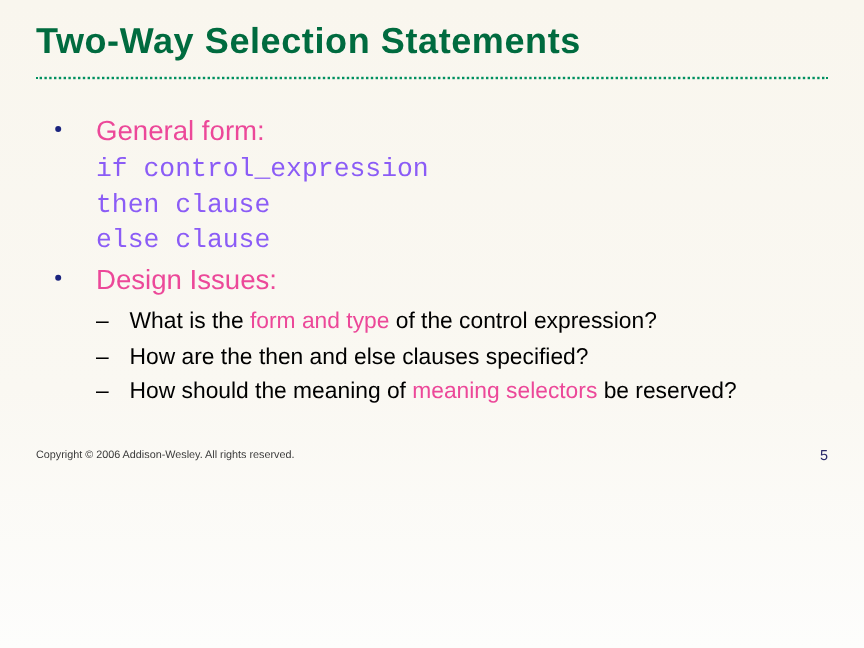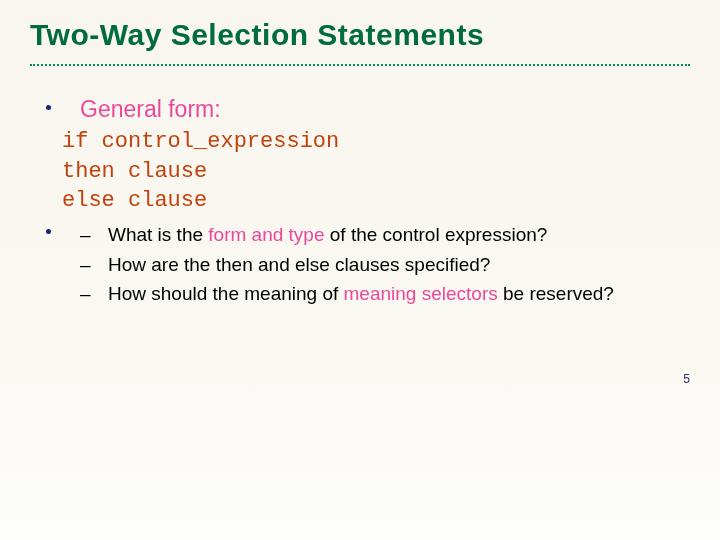--- a/index.html
+++ b/index.html
@@ -50,23 +50,23 @@
     left: 6px;
     top: 11px;
     width: 5px;
     height: 5px;
     background: #1a237e;
     border-radius: 50%;
   }
   .codeblock {
     font-family: "Courier New", monospace;
     font-size: 22px;
-    color: #c2410c;
+    color: #8b5cf6;
     line-height: 1.35;
-    margin: 2px 0 2px 32px;
+    margin: 2px 0 2px 50px;
     white-space: pre;
   }
   ul.level2 {
     list-style: none;
     margin: 6px 0 0 40px;
     padding: 0;
   }
   ul.level2 > li {
     position: relative;
     padding-left: 38px;
@@ -115,32 +115,34 @@
     </li>
   </ul>
 
   <div class="codeblock"><span>if control_expression</span>
 <span>then clause</span>
 <span>else clause</span></div>
 
   <ul class="level1">
     <li>
       <span class="bullet"></span>
+      <span>Design Issues:</span>
     </li>
   </ul>
 
   <ul class="level2">
     <li>
       <span class="dash">–</span>
       <span>What is the </span><span class="hl">form and type</span><span> of the control expression?</span>
     </li>
     <li>
       <span class="dash">–</span>
       <span>How are the </span><span class="mono">then</span><span> and </span><span class="mono">else</span><span> clauses specified?</span>
     </li>
     <li>
       <span class="dash">–</span>
       <span>How should the meaning of </span><span class="hl">meaning selectors</span><span> be reserved?</span>
     </li>
   </ul>
 
+  <div class="footer-left">Copyright © 2006 Addison-Wesley. All rights reserved.</div>
   <div class="footer-right">5</div>
 </div>
 
 </body></html>

